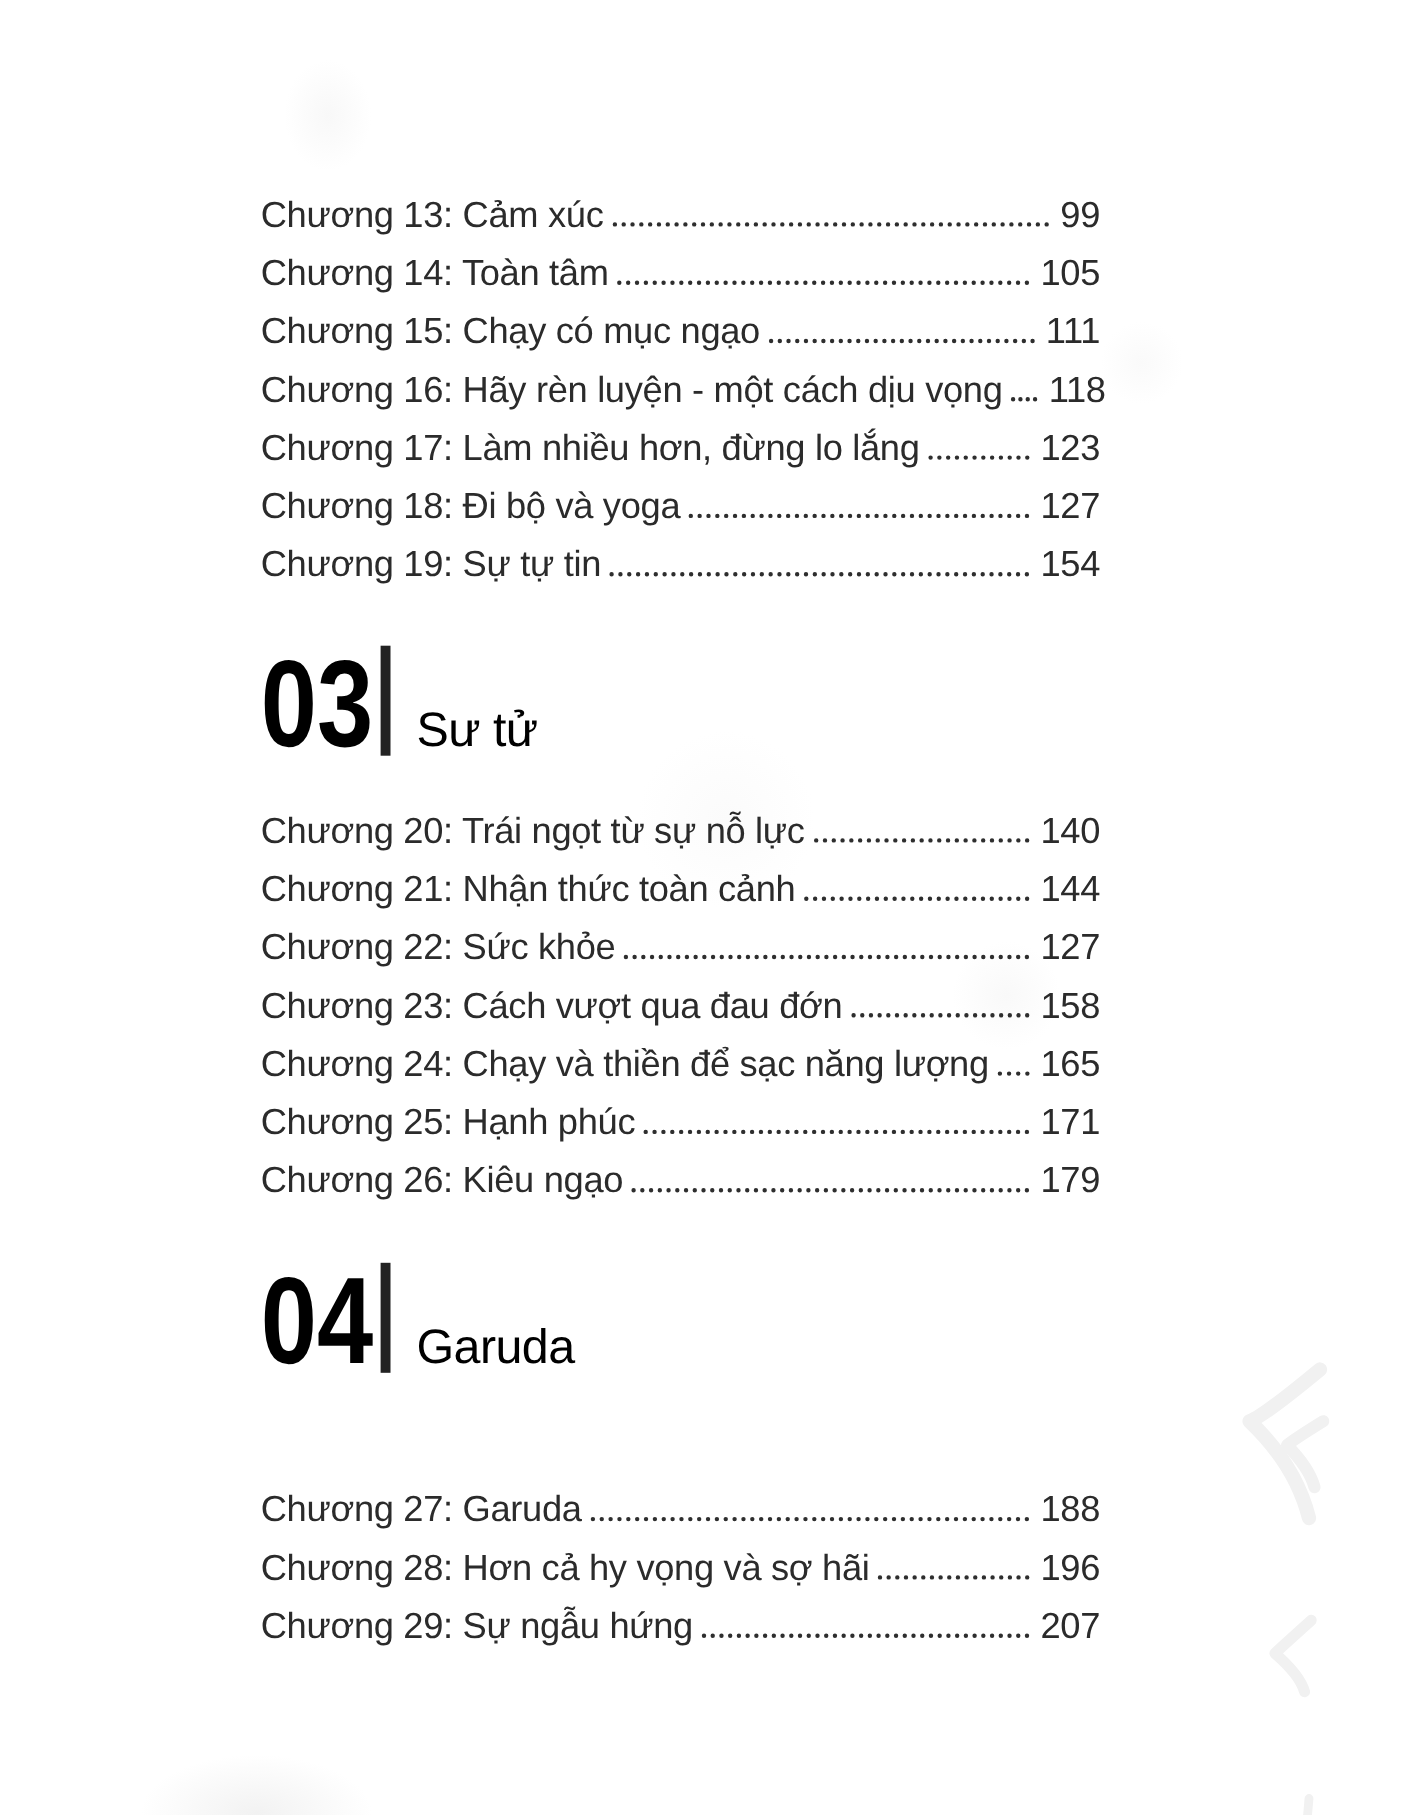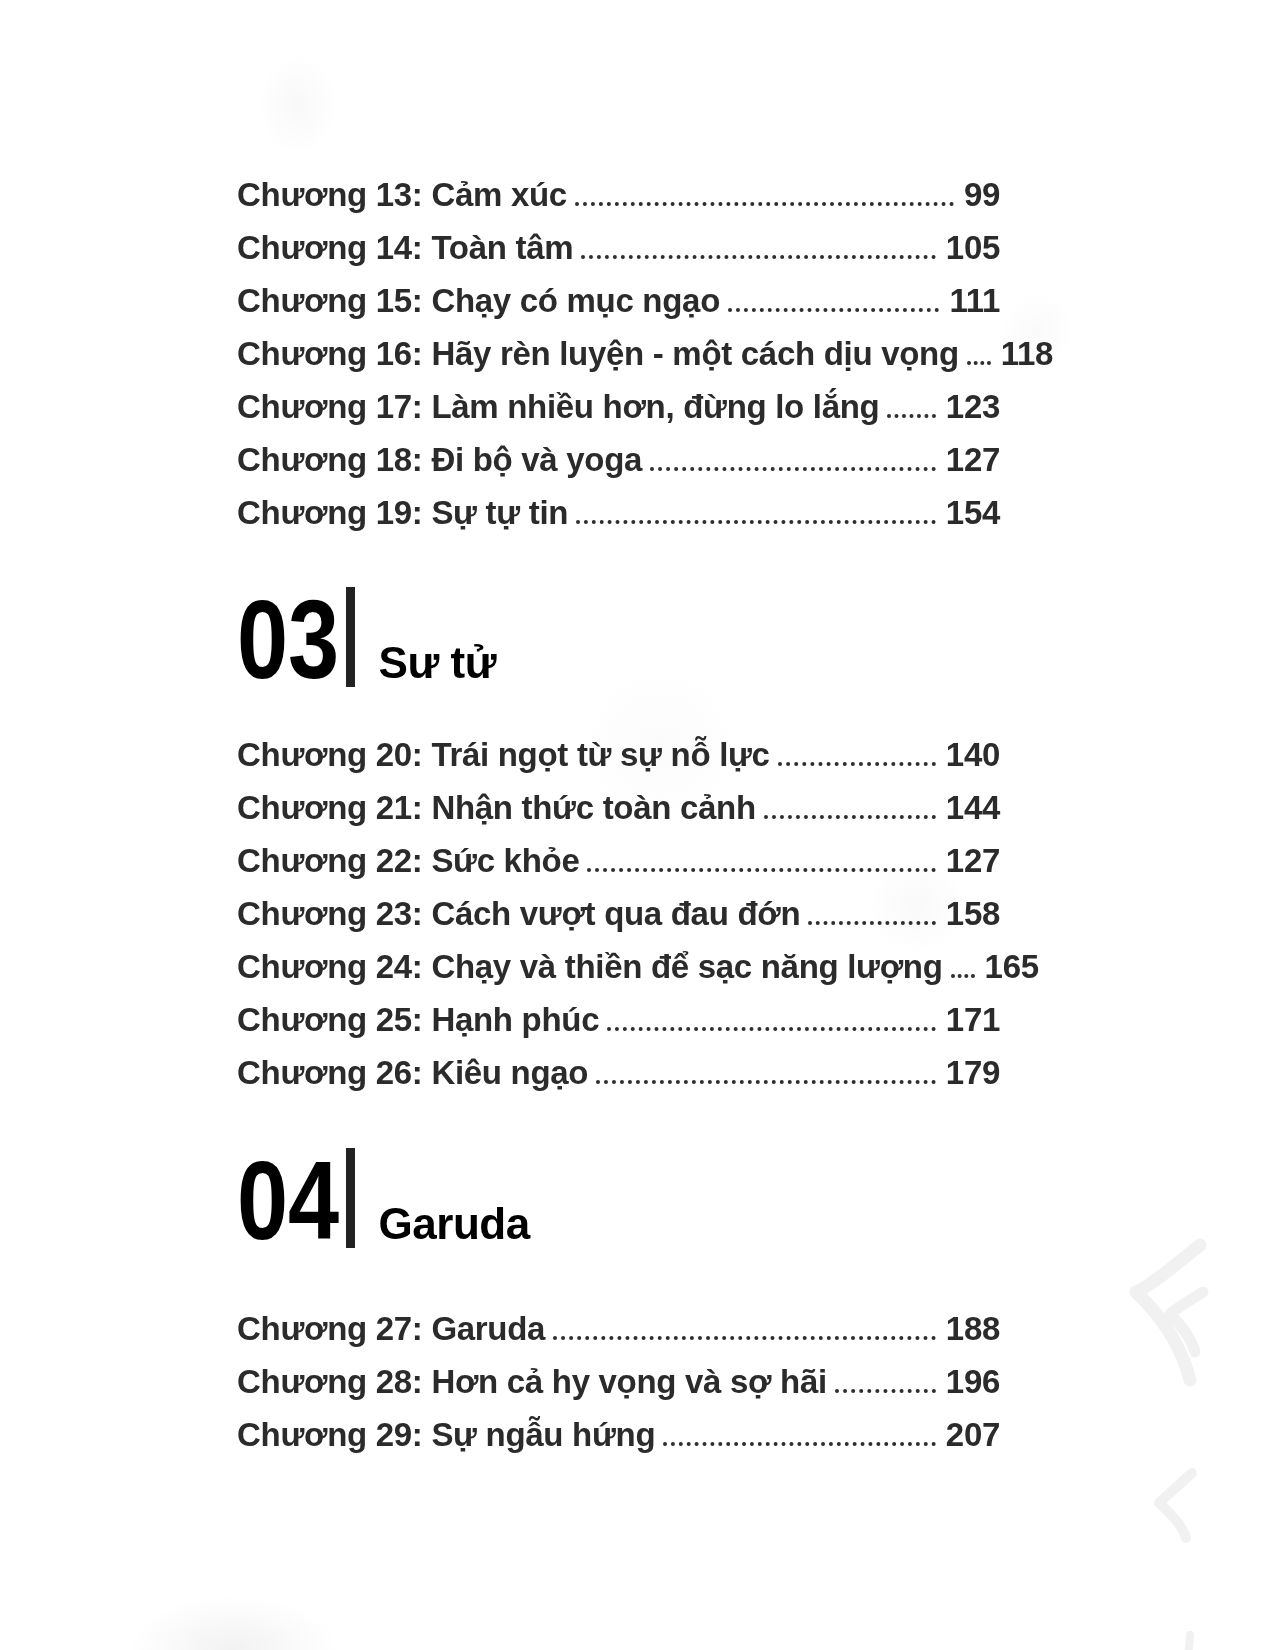--- a/index.html
+++ b/index.html
@@ -43,42 +43,41 @@
 
   .toc-row {
     display: flex;
     align-items: baseline;
     height: 53px;
     line-height: 53px;
     font-size: 33px;
     letter-spacing: -0.3px;
     color: #2b2b2b;
     white-space: nowrap;
-    font-weight: bold;
   }
 
   .toc-title { flex: 0 0 auto; }
 
   .toc-leader {
     flex: 1 1 auto;
     align-self: flex-end;
     min-width: 24px;
     margin: 0 10px 15px 8px;
     border-bottom: 4px dotted #2e2e2e;
   }
 
   .toc-page { flex: 0 0 auto; }
 
   .section-header {
     display: flex;
     align-items: baseline;
     margin: 45px 0 32px 0;
     color: #000000;
   }
-  .section-header.mb-lg { margin: 46px 0 45px 0; }
+  .section-header.mb-lg { margin: 46px 0 88px 0; }
 
   .section-number {
     display: inline-block;
     font-size: 112px;
     font-weight: bold;
     line-height: 1;
     transform: scaleX(0.82);
     transform-origin: left center;
     margin-right: -16px;
   }
@@ -86,21 +85,21 @@
   .section-bar {
     width: 9px;
     height: 100px;
     background: #222222;
     align-self: flex-end;
     margin-bottom: 9px;
   }
 
   .section-title {
     font-size: 44px;
-    font-weight: bold;
+    font-weight: normal;
     margin-left: 24px;
     letter-spacing: -0.5px;
   }
 </style>
 </head>
 <body>
 
 <div class="page">
 
   <div class="scan-artifacts"></div>

